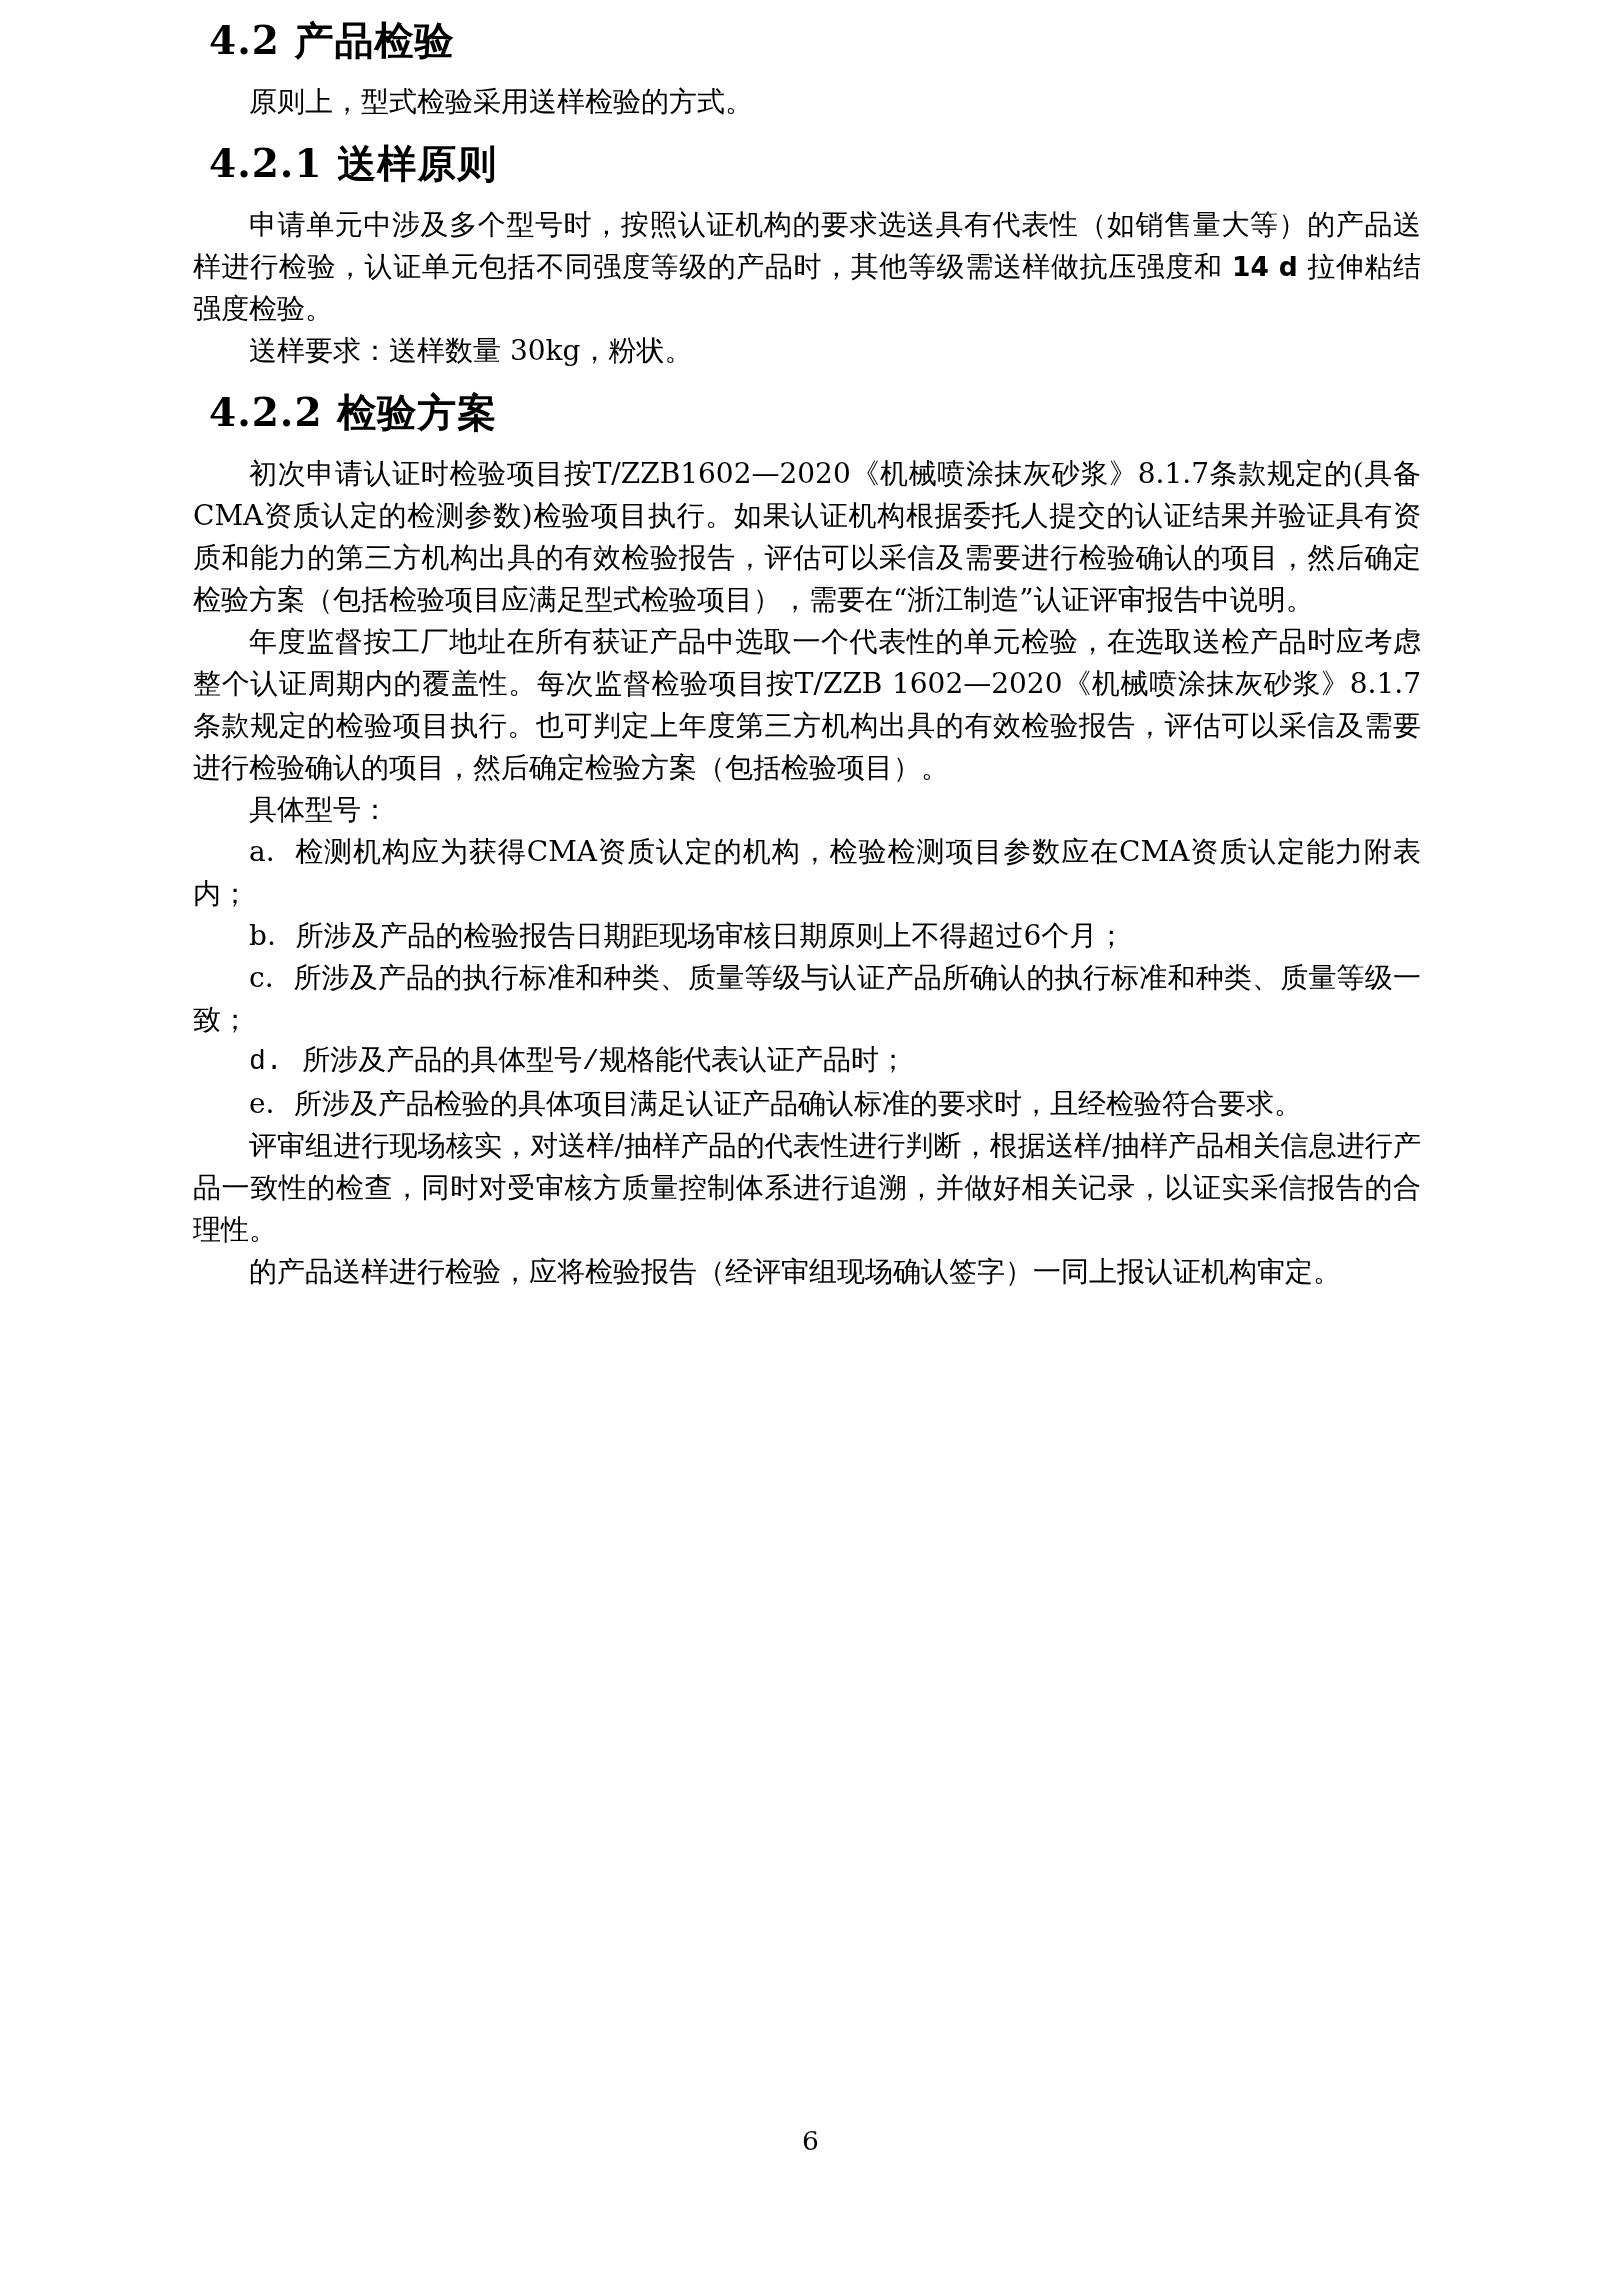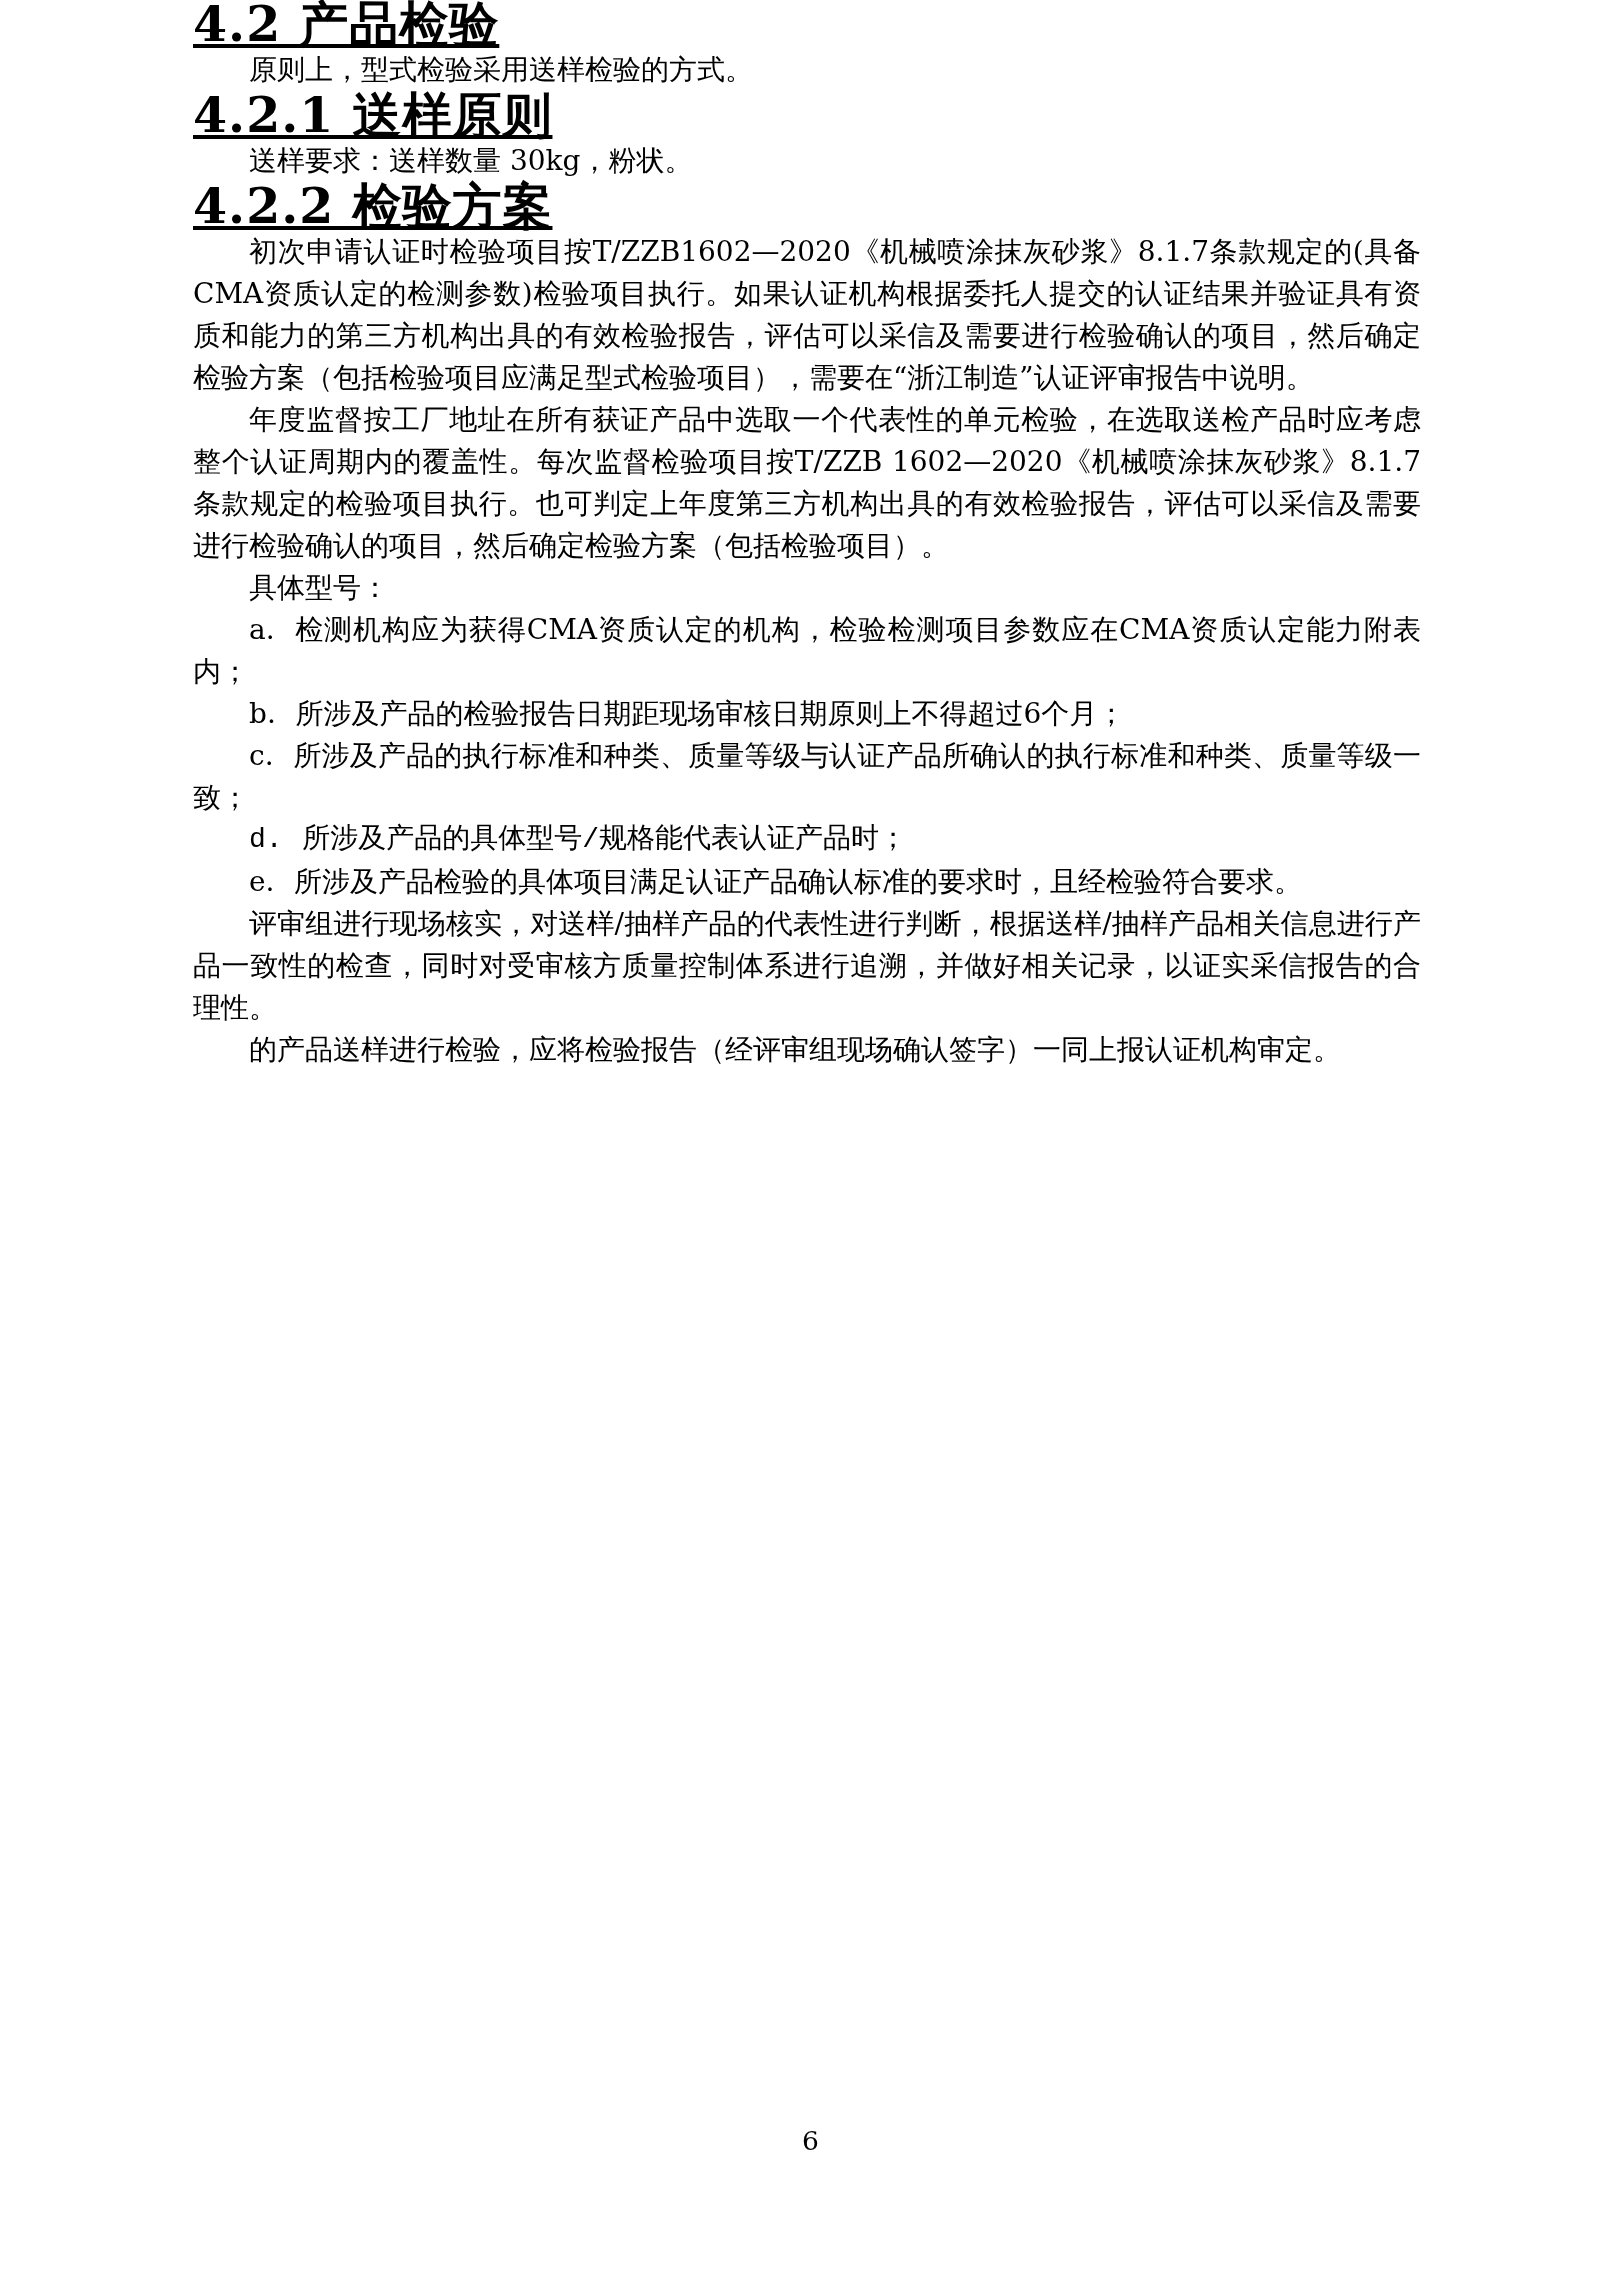--- a/index.html
+++ b/index.html
@@ -24,27 +24,26 @@
   }
   .content p {
     margin: 0;
     font-size: 28px;
     line-height: 42px;
     text-align: justify;
     text-indent: 2em;
     word-break: break-all;
   }
   .content h1, .content h2 {
-    margin: 0;
-    font-size: 49px;
+    margin: 16px;
+    font-size: 39px;
     line-height: 49px;
     font-weight: bold;
     text-align: left;
     letter-spacing: 1px;
-    text-decoration: underline;
   }
   .h1-42      { margin-top: 245px; }
   .p-intro    { margin-top: 79px; }
   .h2-421     { margin-top: 64px; }
   .p-sampling { margin-top: 74px; }
   .h2-422     { margin-top: 71px; }
   .p-initial  { margin-top: 79px; }
   .p-annual   { margin-top: 2px; }
   .p-adoption { margin-top: 2.9px; }
   .item-b     { margin-top: 27.4px; }
@@ -73,20 +72,21 @@
 
 <div class="page">
   <div class="content">
 
     <h1 class="h1-42">4.2 产品检验</h1>
 
     <p class="p-intro">原则上，型式检验采用送样检验的方式。</p>
 
     <h2 class="h2-421">4.2.1 送样原则</h2>
 
+    <p class="p-sampling"><span>申请单元中涉及多个型号时，按照认证机构的要求选送具有代表性（如销售量大等）的产品送样进行检验，认证单元包括不同强度等级的产品时，其他等级需送样做抗压强度和 </span><span class="bold-sans">14 d</span><span> 拉伸粘结强度检验。</span></p>
 
     <p>送样要求：送样数量 30kg，粉状。</p>
 
     <h2 class="h2-422">4.2.2 检验方案</h2>
 
     <p class="p-initial">初次申请认证时检验项目按T/ZZB1602—2020《机械喷涂抹灰砂浆》8.1.7条款规定的(具备CMA资质认定的检测参数)检验项目执行。如果认证机构根据委托人提交的认证结果并验证具有资质和能力的第三方机构出具的有效检验报告，评估可以采信及需要进行检验确认的项目，然后确定检验方案（包括检验项目应满足型式检验项目），需要在“浙江制造”认证评审报告中说明。</p>
 
     <p class="p-annual">年度监督按工厂地址在所有获证产品中选取一个代表性的单元检验，在选取送检产品时应考虑整个认证周期内的覆盖性。每次监督检验项目按T/ZZB 1602—2020《机械喷涂抹灰砂浆》8.1.7条款规定的检验项目执行。也可判定上年度第三方机构出具的有效检验报告，评估可以采信及需要进行检验确认的项目，然后确定检验方案（包括检验项目）。</p>
 
     <p class="p-adoption">具体型号：</p>

